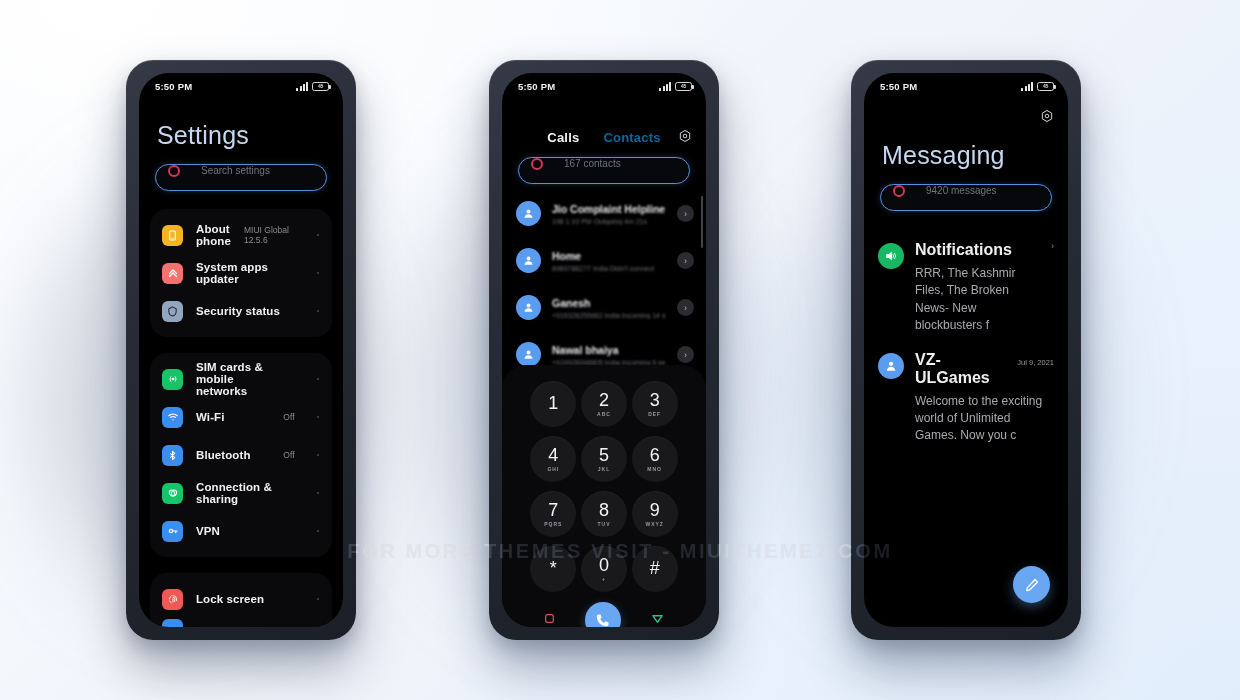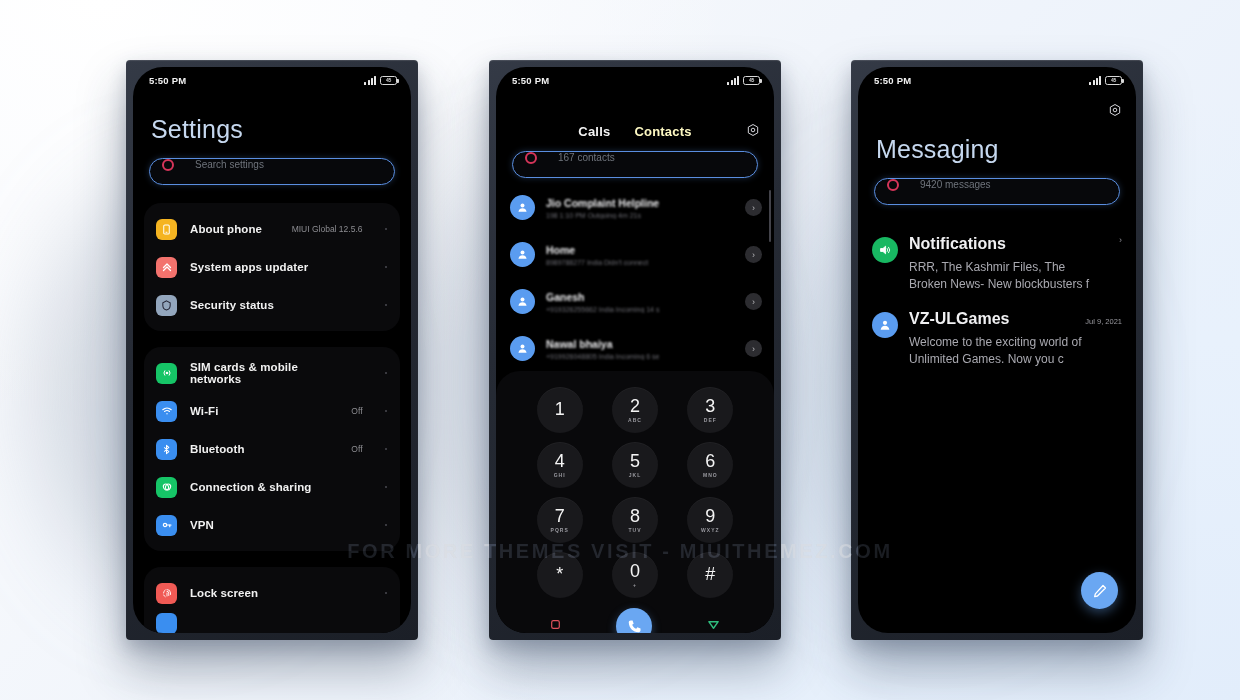--- a/index.html
+++ b/index.html
@@ -16,24 +16,24 @@
   .amb { position:absolute; border-radius:50%; filter:blur(48px); pointer-events:none; }
   .amb1 { left:40px;  top:180px; width:300px; height:420px; background:rgba(120,135,160,.30); }
   .amb2 { left:420px; top:150px; width:300px; height:460px; background:rgba(120,135,160,.26); }
   .amb3 { left:790px; top:170px; width:300px; height:440px; background:rgba(120,135,160,.22); }
 
   .stage { position:absolute; inset:0; }
 
   
   .phone {
     position:absolute;
-    width:292px; height:580px;
+    width:230px; height:580px;
     background:linear-gradient(150deg,#343a46 0%,#262b35 40%,#1b1f27 100%);
-    border-radius:4px;
-    padding:7px;
+    border-radius:27px;
+    padding:13px;
     box-shadow:
       0 28px 48px rgba(40,55,80,.38),
       0 8px 18px rgba(40,55,80,.22),
       inset 0 1px 1px rgba(255,255,255,.12);
   }
   .phone.p1 { left:126px; top:60px; }
   .phone.p2 { left:489px; top:60px; }
   .phone.p3 { left:851px; top:60px; }
 
   .screen {
@@ -99,21 +99,21 @@
   .row-value { font-size:8.5px; color:#8d8d92; margin-right:9px; }
   .row-dot { width:2.5px; height:2.5px; border-radius:50%; background:#4a4a50; flex:0 0 auto; }
 
   
   .dial-tabs {
     display:flex; align-items:center; justify-content:center; gap:24px;
     margin-top:31px; position:relative; padding:0 16px;
   }
   .tab { font-size:13px; font-weight:bold; letter-spacing:.2px; }
   .tab.active { color:#f3f3f3; }
-  .tab.alt { color:#fef9c3; }
+  .tab.alt { color:#0369a1; }
   .gear { position:absolute; right:14px; top:50%; transform:translateY(-50%); }
 
   
   .contacts { margin-top:6px; position:relative; padding-bottom:4px; }
   .crow { display:flex; align-items:center; gap:11px; padding:7px 12px 7px 14px; height:47px; }
   .avatar {
     width:25px; height:25px; border-radius:50%; background:#5a9cf0; flex:0 0 auto;
     display:flex; align-items:center; justify-content:center;
   }
   .cinfo { flex:1; min-width:0; }

